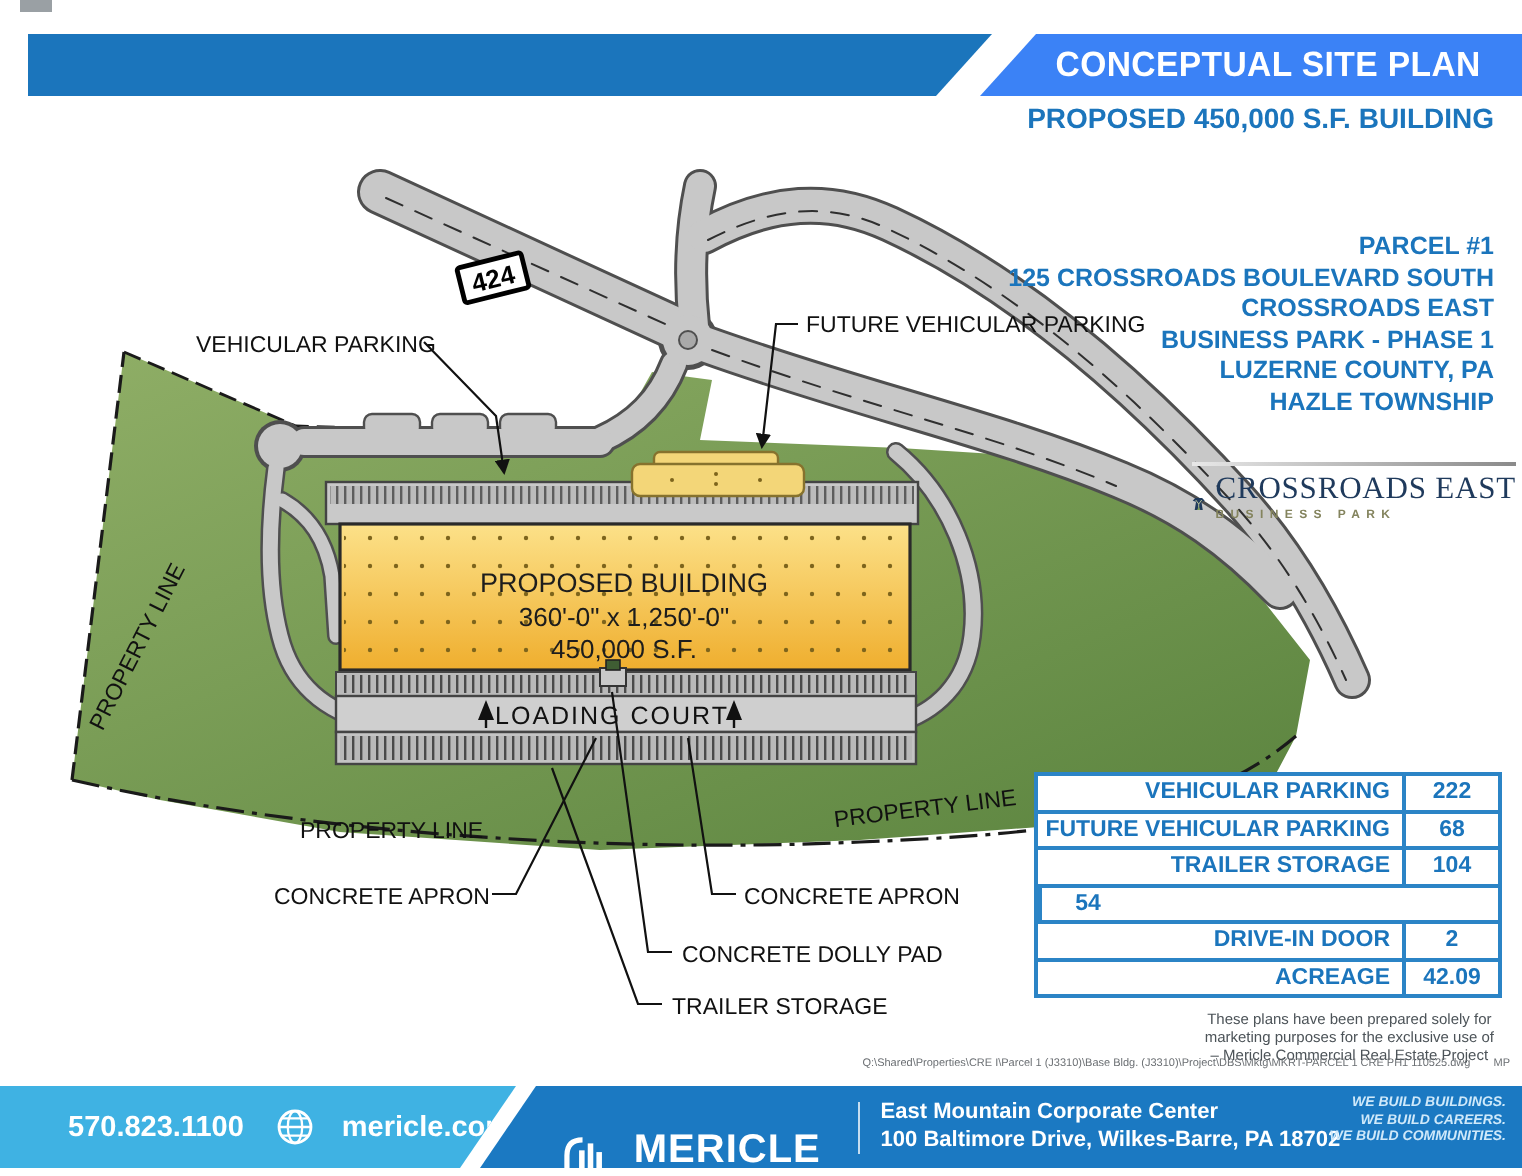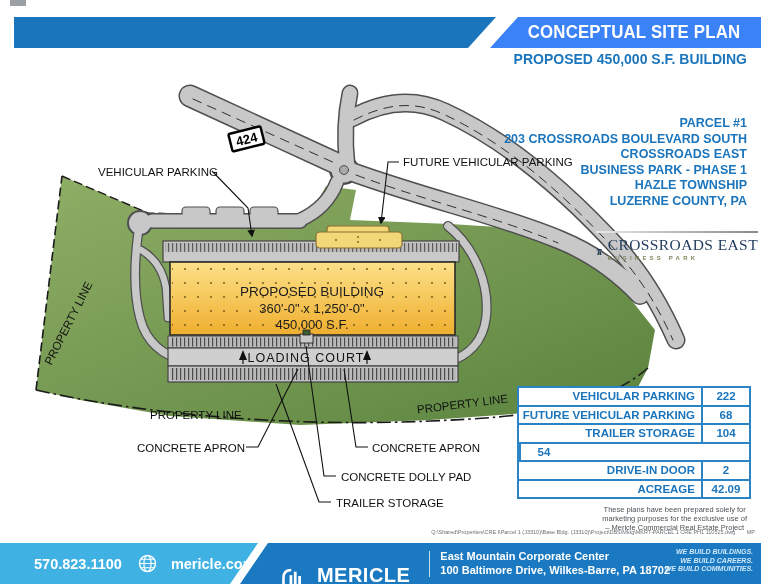--- a/index.html
+++ b/index.html
@@ -205,25 +205,25 @@
   </svg>
 
   <div class="hdr-dark"></div>
   <div class="hdr-band">
     <span>CONCEPTUAL SITE PLAN</span>
   </div>
   <div class="hdr-sub">PROPOSED 450,000 S.F. BUILDING</div>
 
   <div class="parcel">
     <div>PARCEL #1</div>
-    <div>203 CROSSROADS BOULEVARD SOUTH</div>
+    <div>125 CROSSROADS BOULEVARD SOUTH</div>
     <div>CROSSROADS EAST</div>
     <div>BUSINESS PARK - PHASE 1</div>
+    <div>LUZERNE COUNTY, PA</div>
     <div>HAZLE TOWNSHIP</div>
-    <div>LUZERNE COUNTY, PA</div>
   </div>
 
   <div class="parklogo">
     <div class="grad"></div>
     <div class="row">
       <svg width="32" height="32" viewBox="0 0 40 40">
         <path d="M10,2 L30,2 L38,10 L28,13 L32,38 L8,38 L12,13 L2,10 Z" fill="#203a5c"></path>
         <path d="M20,37 L20,20 M20,20 L11,8 M20,20 L29,8" stroke="#cdd6a3" stroke-width="2.6" fill="none"></path>
         <path d="M15,38 L20,28 L25,38 Z" fill="#7e9a5a"></path>
       </svg>

